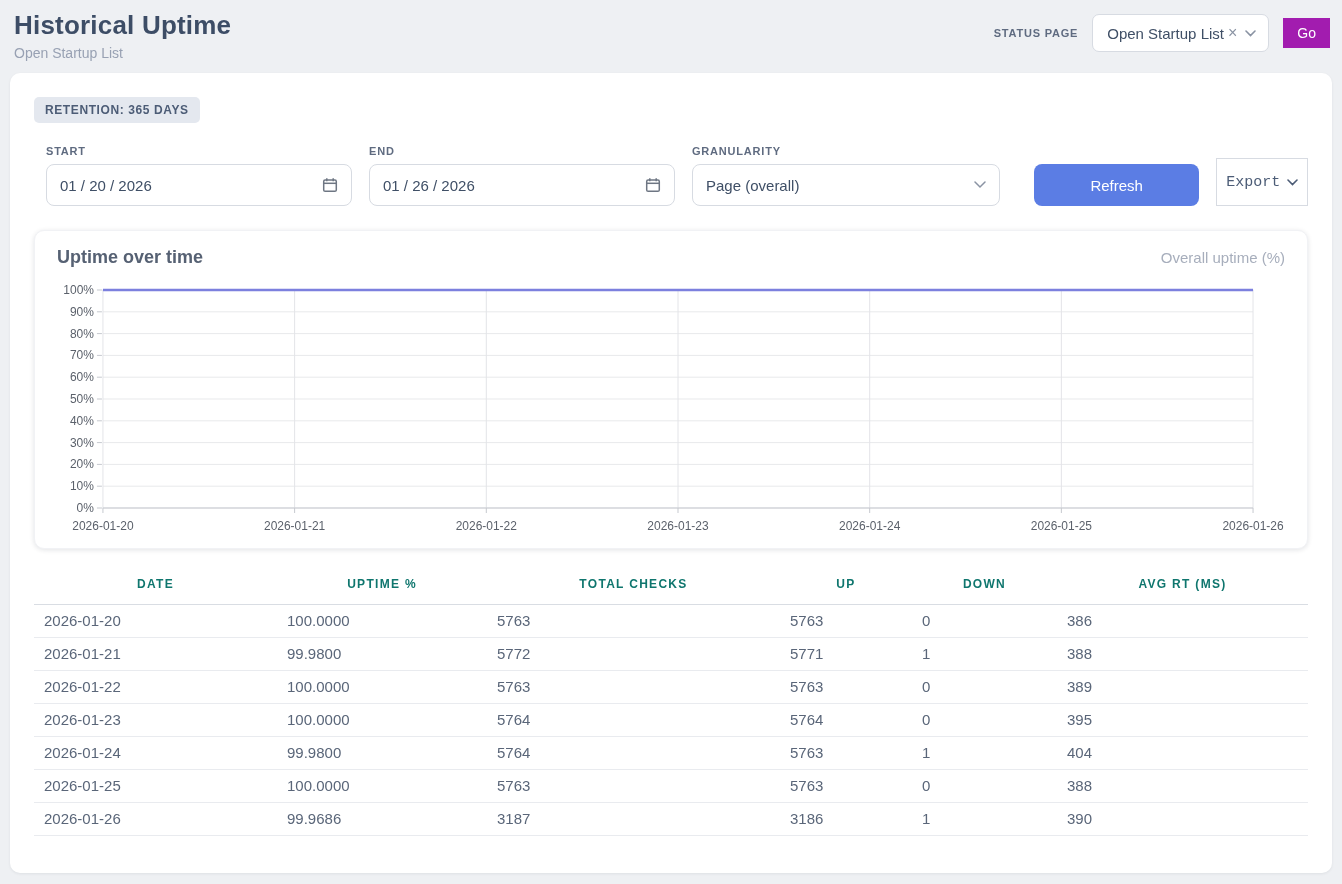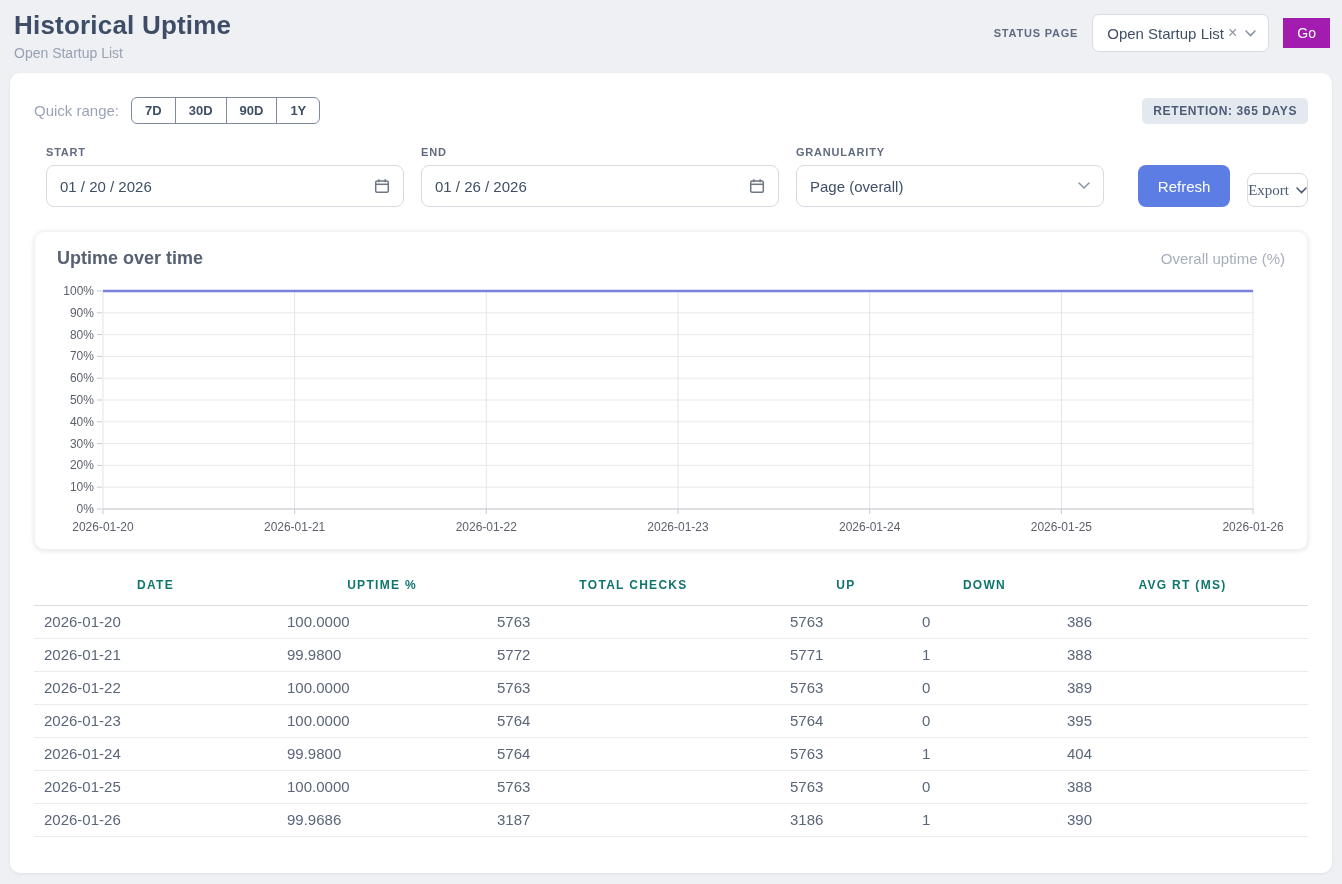--- a/index.html
+++ b/index.html
@@ -48,29 +48,29 @@
   }
   
   .row-fields { display:flex; align-items:flex-end; gap:17px; margin-top:22px;margin-left:12px; }
   .field { display:flex; flex-direction:column; gap:7px; }
   .field-label { font-size:11px; font-weight:700; color:#5f6b80; letter-spacing:.8px; }
   .input-box {
     display:flex; align-items:center; justify-content:space-between;
     border:1px solid #d7dbe2; border-radius:8px; height:42px; padding:0 13px;
     font-size:15px; color:#3f4f66; background:#fff; cursor:pointer;
   }
-  .w-date { width:358px;align-items:center; }
+  .w-date { width:306px;align-items:center; }
   .w-gran { width:308px; }
   .btn-refresh {
     background:#5b7de4; color:#fff; border:none; border-radius:8px;
     width:192px; height:42px; font-size:15px; cursor:pointer; font-family:inherit;
   }
   .btn-export {
-    background:#fff; color:#4c5c76; border:1px solid #d7dbe2; border-radius:8px;
-    width:106px; height:34px; font-size:15px; cursor:pointer; font-family:Liberation Serif, serif;
+    background:#fff; color:#4c5c76; border:1px solid #d7dbe2; border-radius:0;
+    width:106px; height:48px; font-size:15px; cursor:pointer; font-family:Liberation Mono, monospace;
     display:flex; align-items:center; justify-content:center; gap:7px;
   }
   .gap-grow { flex:1; }
   
   .chart-panel {
     margin-top:24px; border-radius:10px; background:#fff;
     box-shadow:0 1px 5px rgba(16,24,40,.12); border:1px solid #f1f2f5;
     padding:16px 22px 12px;
   }
   .chart-head { display:flex; justify-content:space-between; align-items:center; margin-bottom:10px; }
@@ -107,29 +107,20 @@
           <path d="M1 1l4.5 4.5L10 1" fill="none" stroke="#8a93a3" stroke-width="1.6" stroke-linecap="round"></path>
         </svg>
     </div>
     <button class="btn-blue">Go</button>
   </div>
 </div>
 
 <div class="main-card">
 
   <div class="row-top">
-    <div class="qr-wrap">
-      <span class="qr-label">Quick range:</span>
-      <div class="seg-group">
-          <button class="seg-btn">7D</button>
-          <button class="seg-btn">30D</button>
-          <button class="seg-btn">90D</button>
-          <button class="seg-btn">1Y</button>
-        </div>
-    </div>
     <span class="badge">RETENTION: 365 DAYS</span>
   </div>
 
   <div class="row-fields">
     <div class="field">
       <span class="field-label">START</span>
       <div class="input-box w-date">
         <span>01 / 20 / 2026</span>
         <svg class="icon-svg" width="16" height="16" viewBox="0 0 16 16">
             <rect x="1.7" y="3" width="12.6" height="11.3" rx="1.4" fill="none" stroke="#6e7683" stroke-width="1.5"></rect>

